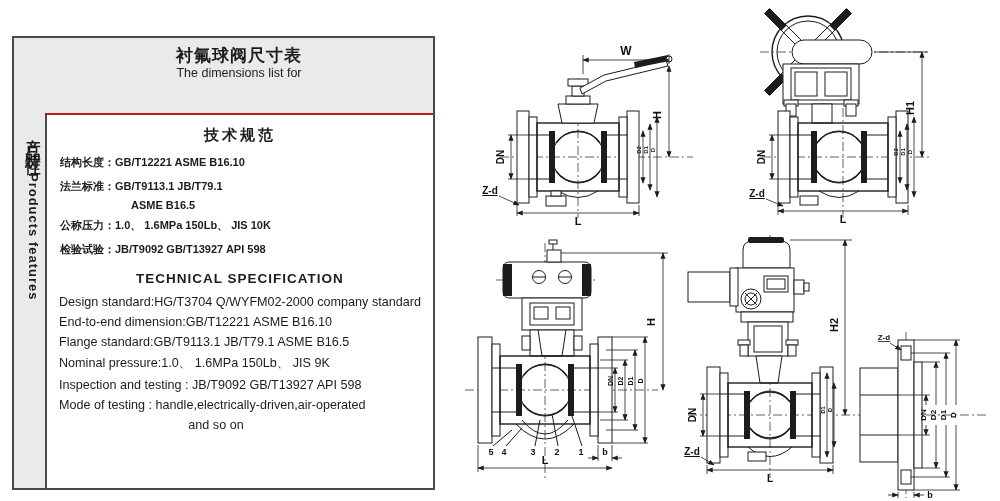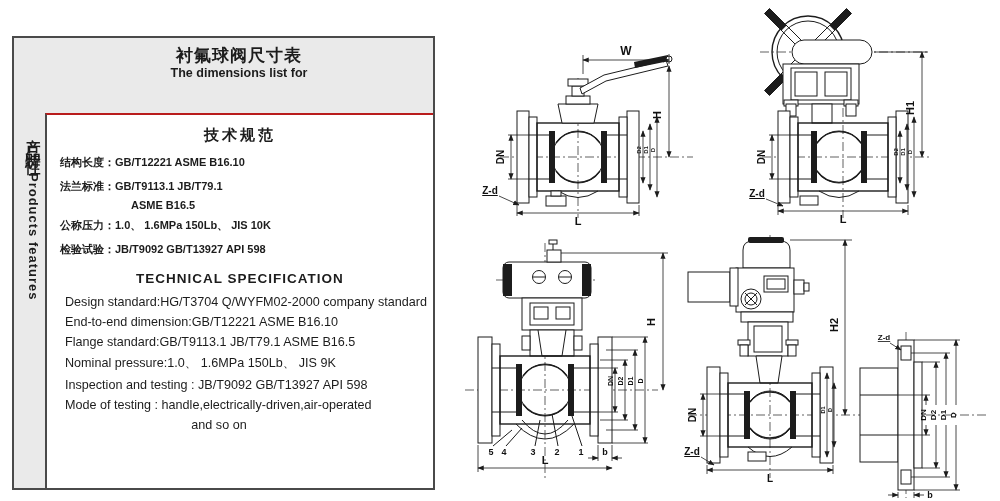--- a/index.html
+++ b/index.html
@@ -8,40 +8,40 @@
     background:#ffffff; color:#1c1c1c;
     font-family:"Liberation Sans", sans-serif;
   }
   
   .panel {
     position:absolute; left:12px; top:36px; width:423px; height:454px;
     background:#eaeaea; border:2px solid #4a4a4a; box-sizing:border-box;
   }
   .panel-header { margin-left:31px; text-align:center; padding-top:8px; line-height:1.18; }
   .title-zh { font-size:17px; font-weight:bold; letter-spacing:1px; }
-  .subtitle  { font-size:12.5px; font-weight:700; }
+  .subtitle  { font-size:12.5px; font-weight:400; }
   .side-strip { position:absolute; left:0; top:75px; bottom:0; width:31px; }
   .side-text {
     writing-mode:vertical-rl; text-orientation:mixed;
     font-weight:bold; margin:14px auto 0 auto; height:calc(100% - 20px);
     display:block; text-align:left; padding-left:6px;
   }
   .side-text .zh { font-size:15px; letter-spacing:7px; }
   .side-text .en { font-size:13px; padding-top:14px; letter-spacing:1px; }
   .inner-box {
     position:absolute; left:31px; top:75px; right:0; bottom:0;
     background:#ffffff; border-left:2px solid #4a4a4a; border-top:2px solid #b91c1c;
   }
   .zh-heading { text-align:center; font-size:15px; font-weight:bold; margin-top:11px; letter-spacing:3px; }
   .zh-lines { margin:10px 0 0 13px; font-size:11px; font-weight:600; }
   .zh-line { margin-bottom:9px; }
   .zh-line.indent { padding-left:71px; margin-top:-4px; margin-bottom:7px; }
   .en-heading { text-align:center; font-size:13.5px; font-weight:600; margin-top:14px; letter-spacing:1px; }
   .en-lines { margin:9px 0 0 12px; font-size:12.6px; }
-  .en-line { margin-bottom:6px; white-space:nowrap;margin-left:6px; }
+  .en-line { margin-bottom:6px; white-space:nowrap; }
   .en-line.centered { text-align:center; margin-right:60px; }
   
   svg { position:absolute; left:0; top:0; }
   .s  { stroke:#1c1c1c; stroke-width:1; fill:none; }
   .s2 { stroke:#1c1c1c; stroke-width:1.4; fill:none; }
   .sf { stroke:#1c1c1c; stroke-width:1; fill:#ffffff; }
   .k  { fill:#1c1c1c; stroke:none; }
   .cl { stroke:#1c1c1c; stroke-width:.7; stroke-dasharray:9 3 2 3; fill:none; }
   .dim { stroke:#1c1c1c; stroke-width:.8; fill:none; }
   text.lbl { fill:#111; font-family:"Liberation Sans", sans-serif; font-weight:bold; }

